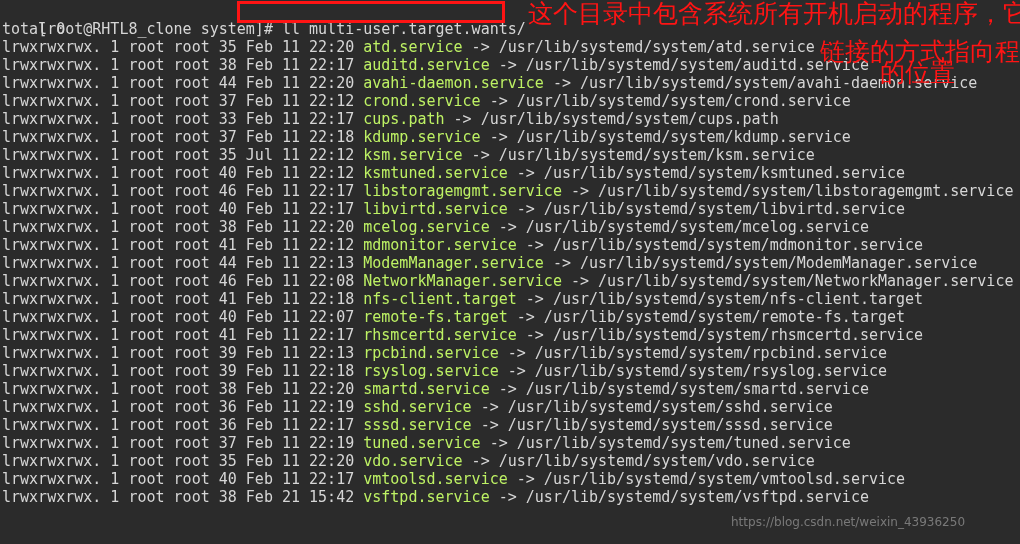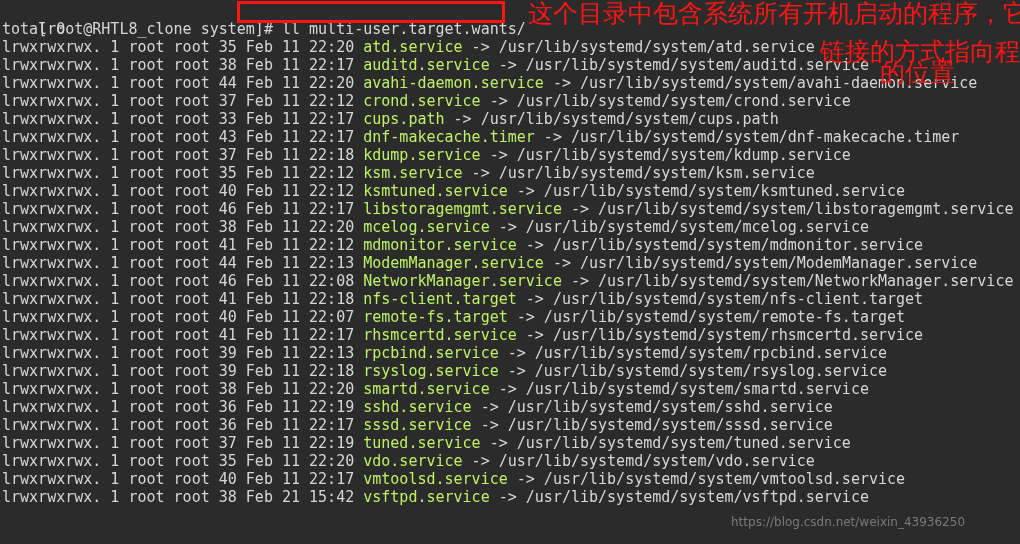--- a/index.html
+++ b/index.html
@@ -65,25 +65,25 @@
   <div class="line">
     <span class="plain">[root@RHTL8_clone system]#</span><span class="plain"> </span><span class="plain">ll multi-user.target.wants/</span>
   </div>
   <div class="line">total 0</div>
   <div id="listing">
       <div class="line"><span class="plain">lrwxrwxrwx. 1 root root 35 Feb 11 22:20 </span><span class="cyan">atd.service</span><span class="plain"> -&gt; </span><span class="plain">/usr/lib/systemd/system/atd.service</span></div>
       <div class="line"><span class="plain">lrwxrwxrwx. 1 root root 38 Feb 11 22:17 </span><span class="cyan">auditd.service</span><span class="plain"> -&gt; </span><span class="plain">/usr/lib/systemd/system/auditd.service</span></div>
       <div class="line"><span class="plain">lrwxrwxrwx. 1 root root 44 Feb 11 22:20 </span><span class="cyan">avahi-daemon.service</span><span class="plain"> -&gt; </span><span class="plain">/usr/lib/systemd/system/avahi-daemon.service</span></div>
       <div class="line"><span class="plain">lrwxrwxrwx. 1 root root 37 Feb 11 22:12 </span><span class="cyan">crond.service</span><span class="plain"> -&gt; </span><span class="plain">/usr/lib/systemd/system/crond.service</span></div>
       <div class="line"><span class="plain">lrwxrwxrwx. 1 root root 33 Feb 11 22:17 </span><span class="cyan">cups.path</span><span class="plain"> -&gt; </span><span class="plain">/usr/lib/systemd/system/cups.path</span></div>
-      <div class="line"><span class="plain">lrwxrwxrwx. 1 root root 43 Feb 11 22:17 </span><span class="cyan">dnf-makecache.timer</span><span class="plain"> -&gt; </span><span class="plain">/usr/lib/systemd/system/dnf-makecache.timer</span></div>
       <div class="line"><span class="plain">lrwxrwxrwx. 1 root root 37 Feb 11 22:18 </span><span class="cyan">kdump.service</span><span class="plain"> -&gt; </span><span class="plain">/usr/lib/systemd/system/kdump.service</span></div>
-      <div class="line"><span class="plain">lrwxrwxrwx. 1 root root 35 Feb 11 22:12 </span><span class="cyan">ksm.service</span><span class="plain"> -&gt; </span><span class="plain">/usr/lib/systemd/system/ksm.service</span></div>
+      <div class="line"><span class="plain">lrwxrwxrwx. 1 root root 35 Jul 11 22:12 </span><span class="cyan">ksm.service</span><span class="plain"> -&gt; </span><span class="plain">/usr/lib/systemd/system/ksm.service</span></div>
       <div class="line"><span class="plain">lrwxrwxrwx. 1 root root 40 Feb 11 22:12 </span><span class="cyan">ksmtuned.service</span><span class="plain"> -&gt; </span><span class="plain">/usr/lib/systemd/system/ksmtuned.service</span></div>
       <div class="line"><span class="plain">lrwxrwxrwx. 1 root root 46 Feb 11 22:17 </span><span class="cyan">libstoragemgmt.service</span><span class="plain"> -&gt; </span><span class="plain">/usr/lib/systemd/system/libstoragemgmt.service</span></div>
+      <div class="line"><span class="plain">lrwxrwxrwx. 1 root root 40 Feb 11 22:17 </span><span class="cyan">libvirtd.service</span><span class="plain"> -&gt; </span><span class="plain">/usr/lib/systemd/system/libvirtd.service</span></div>
       <div class="line"><span class="plain">lrwxrwxrwx. 1 root root 38 Feb 11 22:20 </span><span class="cyan">mcelog.service</span><span class="plain"> -&gt; </span><span class="plain">/usr/lib/systemd/system/mcelog.service</span></div>
       <div class="line"><span class="plain">lrwxrwxrwx. 1 root root 41 Feb 11 22:12 </span><span class="cyan">mdmonitor.service</span><span class="plain"> -&gt; </span><span class="plain">/usr/lib/systemd/system/mdmonitor.service</span></div>
       <div class="line"><span class="plain">lrwxrwxrwx. 1 root root 44 Feb 11 22:13 </span><span class="cyan">ModemManager.service</span><span class="plain"> -&gt; </span><span class="plain">/usr/lib/systemd/system/ModemManager.service</span></div>
       <div class="line"><span class="plain">lrwxrwxrwx. 1 root root 46 Feb 11 22:08 </span><span class="cyan">NetworkManager.service</span><span class="plain"> -&gt; </span><span class="plain">/usr/lib/systemd/system/NetworkManager.service</span></div>
       <div class="line"><span class="plain">lrwxrwxrwx. 1 root root 41 Feb 11 22:18 </span><span class="cyan">nfs-client.target</span><span class="plain"> -&gt; </span><span class="plain">/usr/lib/systemd/system/nfs-client.target</span></div>
       <div class="line"><span class="plain">lrwxrwxrwx. 1 root root 40 Feb 11 22:07 </span><span class="cyan">remote-fs.target</span><span class="plain"> -&gt; </span><span class="plain">/usr/lib/systemd/system/remote-fs.target</span></div>
       <div class="line"><span class="plain">lrwxrwxrwx. 1 root root 41 Feb 11 22:17 </span><span class="cyan">rhsmcertd.service</span><span class="plain"> -&gt; </span><span class="plain">/usr/lib/systemd/system/rhsmcertd.service</span></div>
       <div class="line"><span class="plain">lrwxrwxrwx. 1 root root 39 Feb 11 22:13 </span><span class="cyan">rpcbind.service</span><span class="plain"> -&gt; </span><span class="plain">/usr/lib/systemd/system/rpcbind.service</span></div>
       <div class="line"><span class="plain">lrwxrwxrwx. 1 root root 39 Feb 11 22:18 </span><span class="cyan">rsyslog.service</span><span class="plain"> -&gt; </span><span class="plain">/usr/lib/systemd/system/rsyslog.service</span></div>
       <div class="line"><span class="plain">lrwxrwxrwx. 1 root root 38 Feb 11 22:20 </span><span class="cyan">smartd.service</span><span class="plain"> -&gt; </span><span class="plain">/usr/lib/systemd/system/smartd.service</span></div>

